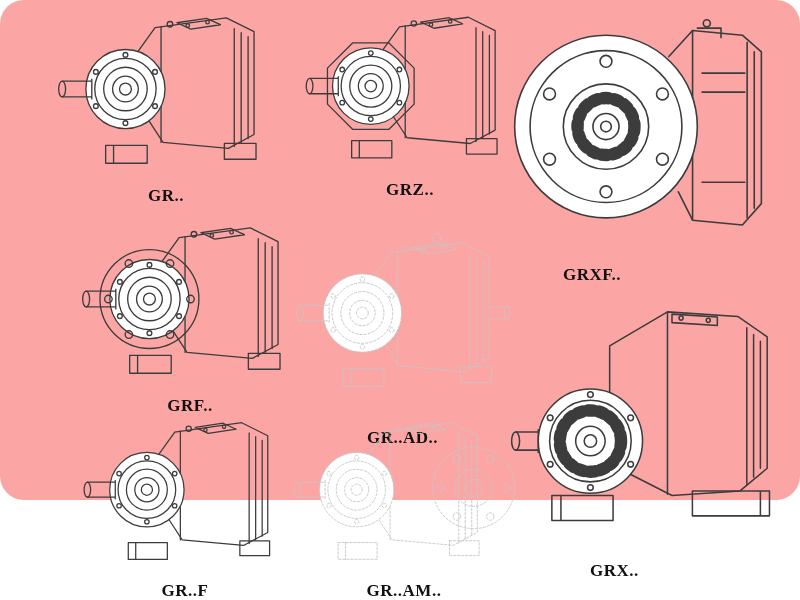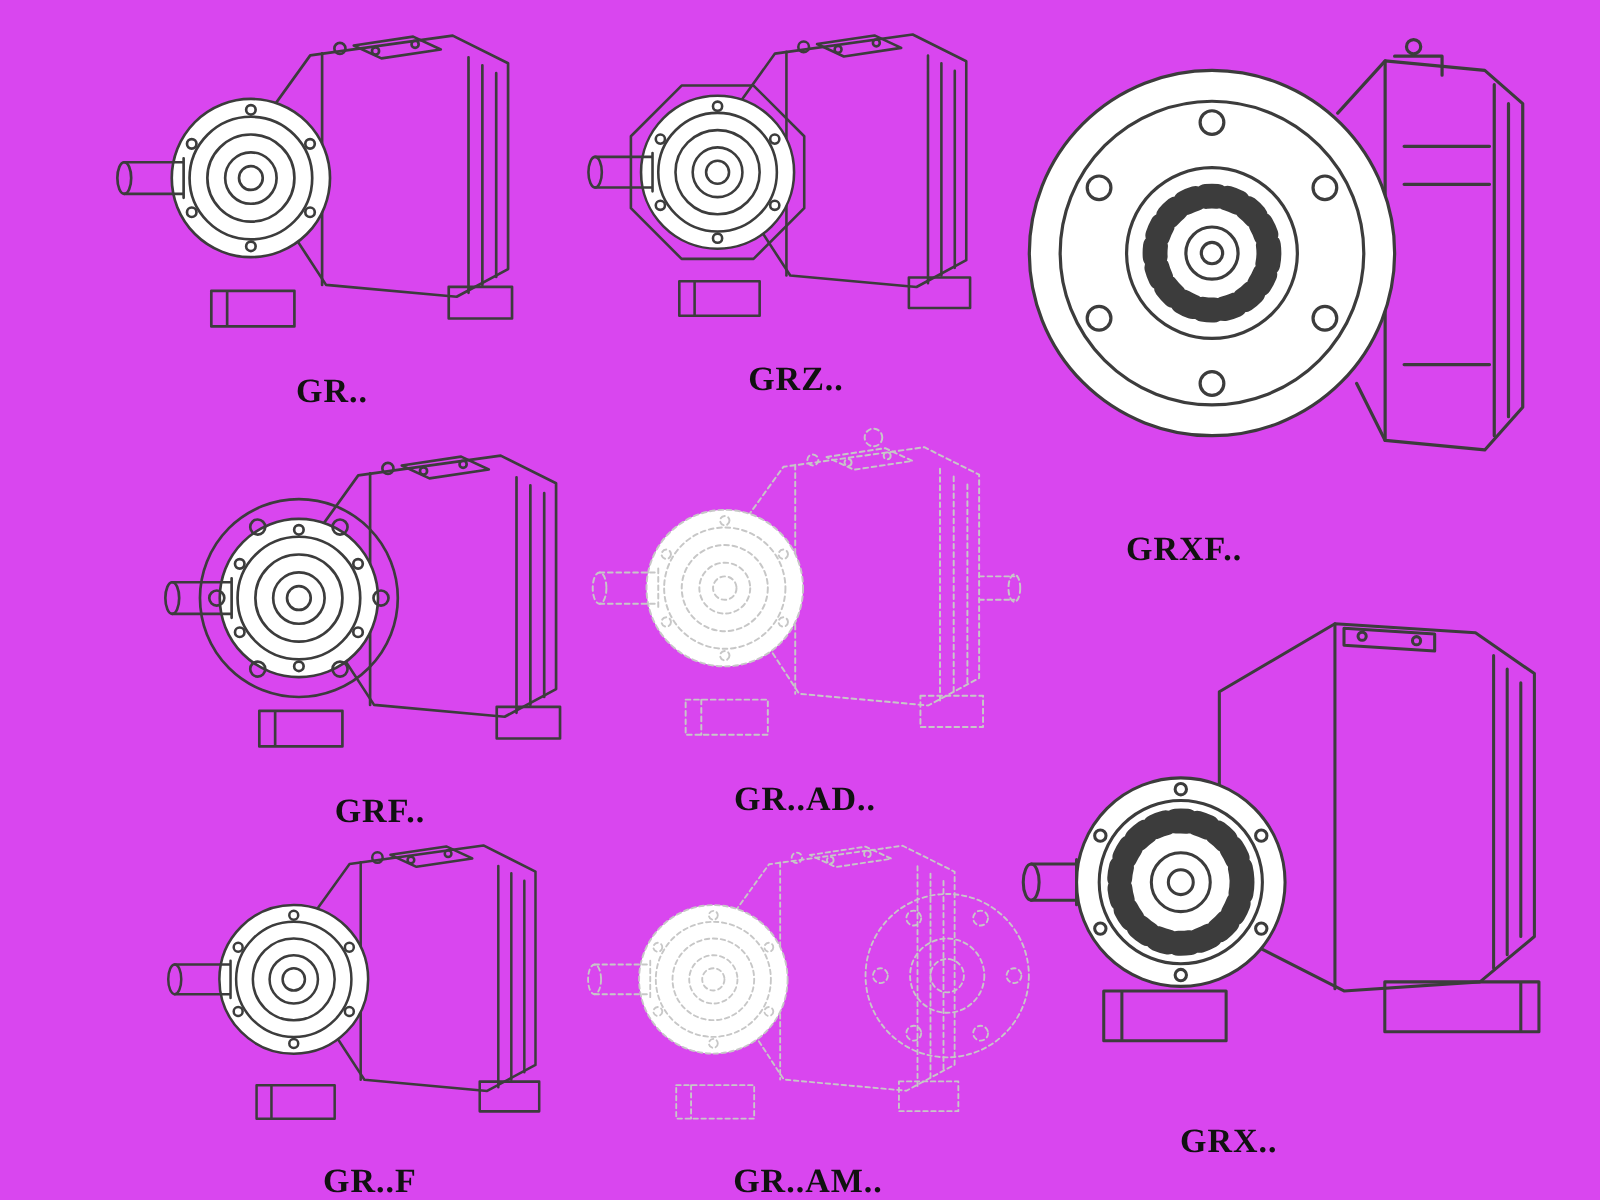--- a/index.html
+++ b/index.html
@@ -1,18 +1,18 @@
 <!DOCTYPE html>
 <html><head>
 <meta charset="utf-8">
 <style>
   * { margin:0; padding:0; box-sizing:border-box; }
   html,body { width:800px; height:600px; background:#ffffff; overflow:hidden;
               font-family:"Liberation Serif", serif; }
-  .stage { position:absolute; top:0; left:0; width:800px; height:600px; background:#d946ef; }
+  .stage { position:absolute; top:0; left:0; width:800px; height:500px; background:#fca5a5;border-radius:24px; }
   .cell { position:absolute; display:flex; flex-direction:column; align-items:center; }
   .cell svg { display:block; }
   svg.lineart { fill:none; stroke:#3c3c3c; stroke-width:1.35; stroke-linecap:round; stroke-linejoin:round; }
   svg.lineart.ghost { stroke:#c7c7c7; stroke-width:1; stroke-dasharray:2.4 1.9; }
   .fig-label { font-weight:700; font-size:17px; color:#111; letter-spacing:.5px; margin-top:3px; white-space:nowrap; }
 </style>
 </head>
 <body>
 
 <div class="stage">
@@ -65,21 +65,21 @@
     </defs>
   </svg>
 
   <figure class="cell" style="left:52px; top:0;">
     <svg class="lineart" width="228" height="183" viewBox="0 0 230 185">
       <use href="#sym-reducer"></use>
     </svg>
     <figcaption class="fig-label">GR..</figcaption>
   </figure>
 
-  <figure class="cell" style="left:288px; top:0;">
+  <figure class="cell" style="left:300px; top:0;">
     <svg class="lineart" width="220" height="177" viewBox="0 0 230 185">
       <use href="#sym-reducer"></use>
       <use href="#sym-octagon"></use>
     </svg>
     <figcaption class="fig-label">GRZ..</figcaption>
   </figure>
 
   <figure class="cell" style="left:76px; top:210px;">
     <svg class="lineart" width="228" height="183" viewBox="0 0 230 185">
       <use href="#sym-reducer"></use>
@@ -107,21 +107,21 @@
       <circle cx="132.6" cy="77.5" r="5"></circle>
       <circle cx="85" cy="50" r="5"></circle>
       <circle cx="85" cy="105" r="36"></circle>
       <circle cx="85" cy="105" r="24" stroke-width="10.5" stroke-dasharray="4.7 4.5"></circle>
       <circle cx="85" cy="105" r="11"></circle>
       <circle cx="85" cy="105" r="4.5"></circle>
     </svg>
     <figcaption class="fig-label" style="align-self:flex-start; margin-left:58px; margin-top:8px;">GRXF..</figcaption>
   </figure>
 
-  <figure class="cell" style="left:290px; top:206px;">
+  <figure class="cell" style="left:290px; top:225px;gap:19px;">
     <svg class="lineart ghost" width="225" height="181" viewBox="0 0 230 185">
       <use href="#sym-reducer"></use>
 
       <path d="M204,84 L222,84 M204,96 L222,96"></path>
       <ellipse cx="222" cy="90" rx="3" ry="7"></ellipse>
       <circle cx="150" cy="13" r="4.5"></circle>
     </svg>
     <figcaption class="fig-label">GR..AD..</figcaption>
   </figure>
 

